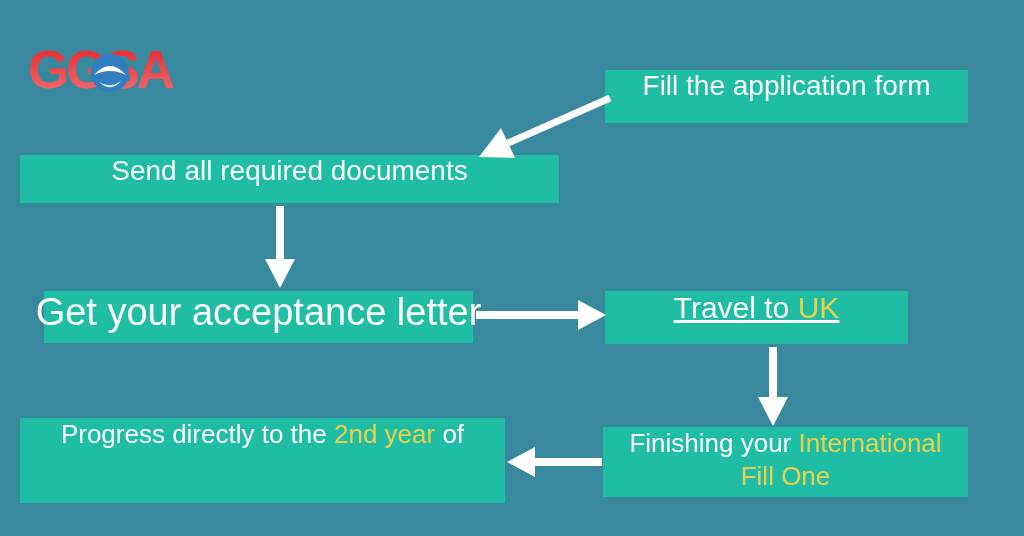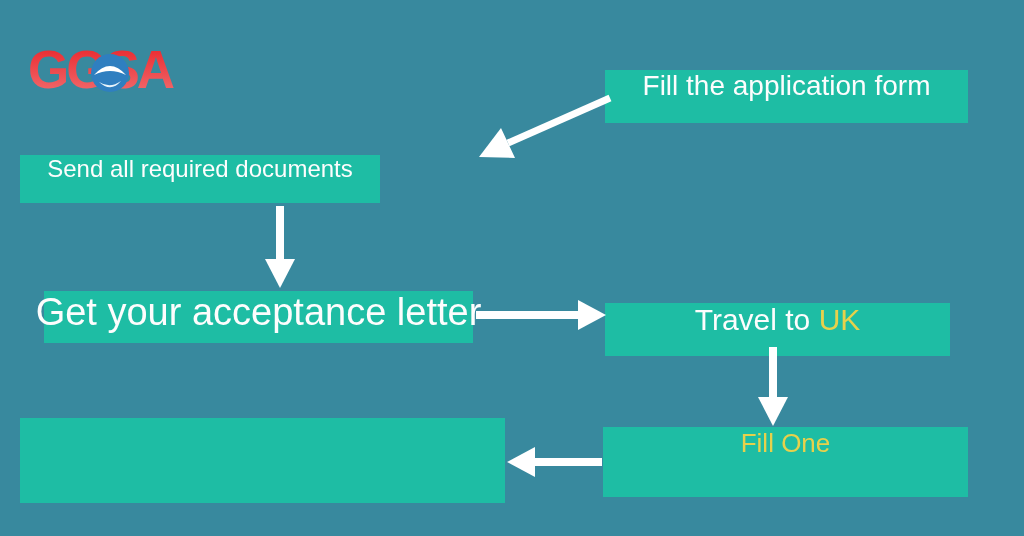--- a/index.html
+++ b/index.html
@@ -17,23 +17,23 @@
     color: #FDFDFD;
     display: flex;
     flex-direction: column;
     align-items: center;
     justify-content: flex-start;
     text-align: center;
   }
   .line { white-space: nowrap; }
   .accent { color: #E7D14B; }
   #box-fill      { left: 605px; top: 70px;  width: 363px; height: 53px; font-size: 28px; }
-  #box-send      { left: 20px;  top: 155px; width: 360px; height: 48px; font-size: 24px; }
+  #box-send      { left: 20px;  top: 155px; width: 539px; height: 48px; font-size: 28px; }
   #box-get       { left: 44px;  top: 291px; width: 429px; height: 52px; font-size: 38px; }
-  #box-travel    { left: 605px; top: 303px; width: 345px; height: 53px; font-size: 30px; }
+  #box-travel    { left: 605px; top: 291px; width: 303px; height: 53px; font-size: 30px; text-decoration: underline; }
   #box-finishing { left: 603px; top: 427px; width: 365px; height: 70px; font-size: 26px; line-height: 1.25; }
   #box-progress  { left: 20px;  top: 418px; width: 485px; height: 85px; font-size: 26px; line-height: 1.3; }
   #arrow-layer {
     position: absolute;
     left: 0; top: 0;
     pointer-events: none;
   }
   #logo {
     position: absolute;
     left: 28px; top: 35px;
@@ -70,24 +70,26 @@
 
   <div class="flow-box" id="box-get">
     <div class="line"><span>Get your acceptance letter</span></div>
   </div>
 
   <div class="flow-box" id="box-travel">
     <div class="line"><span>Travel to </span><span class="accent">UK</span></div>
   </div>
 
   <div class="flow-box" id="box-finishing">
+    <div class="line"><span>Finishing your </span><span class="accent">International</span></div>
     <div class="line"><span class="accent">Fill One</span></div>
   </div>
 
   <div class="flow-box" id="box-progress">
+    <div class="line"><span>Progress directly to the </span><span class="accent">2nd year</span><span> of</span></div>
   </div>
 
   <svg id="arrow-layer" width="1024" height="536" viewBox="0 0 1024 536">
     <g>
       <line x1="610" y1="98" x2="508" y2="143" stroke="#FFFFFF" stroke-width="7"></line>
       <polygon points="479,157 501,128 515,158" fill="#FFFFFF"></polygon>
     </g>
     <g>
       <line x1="280" y1="206" x2="280" y2="261" stroke="#FFFFFF" stroke-width="8"></line>
       <polygon points="265,259 295,259 280,288" fill="#FFFFFF"></polygon>

